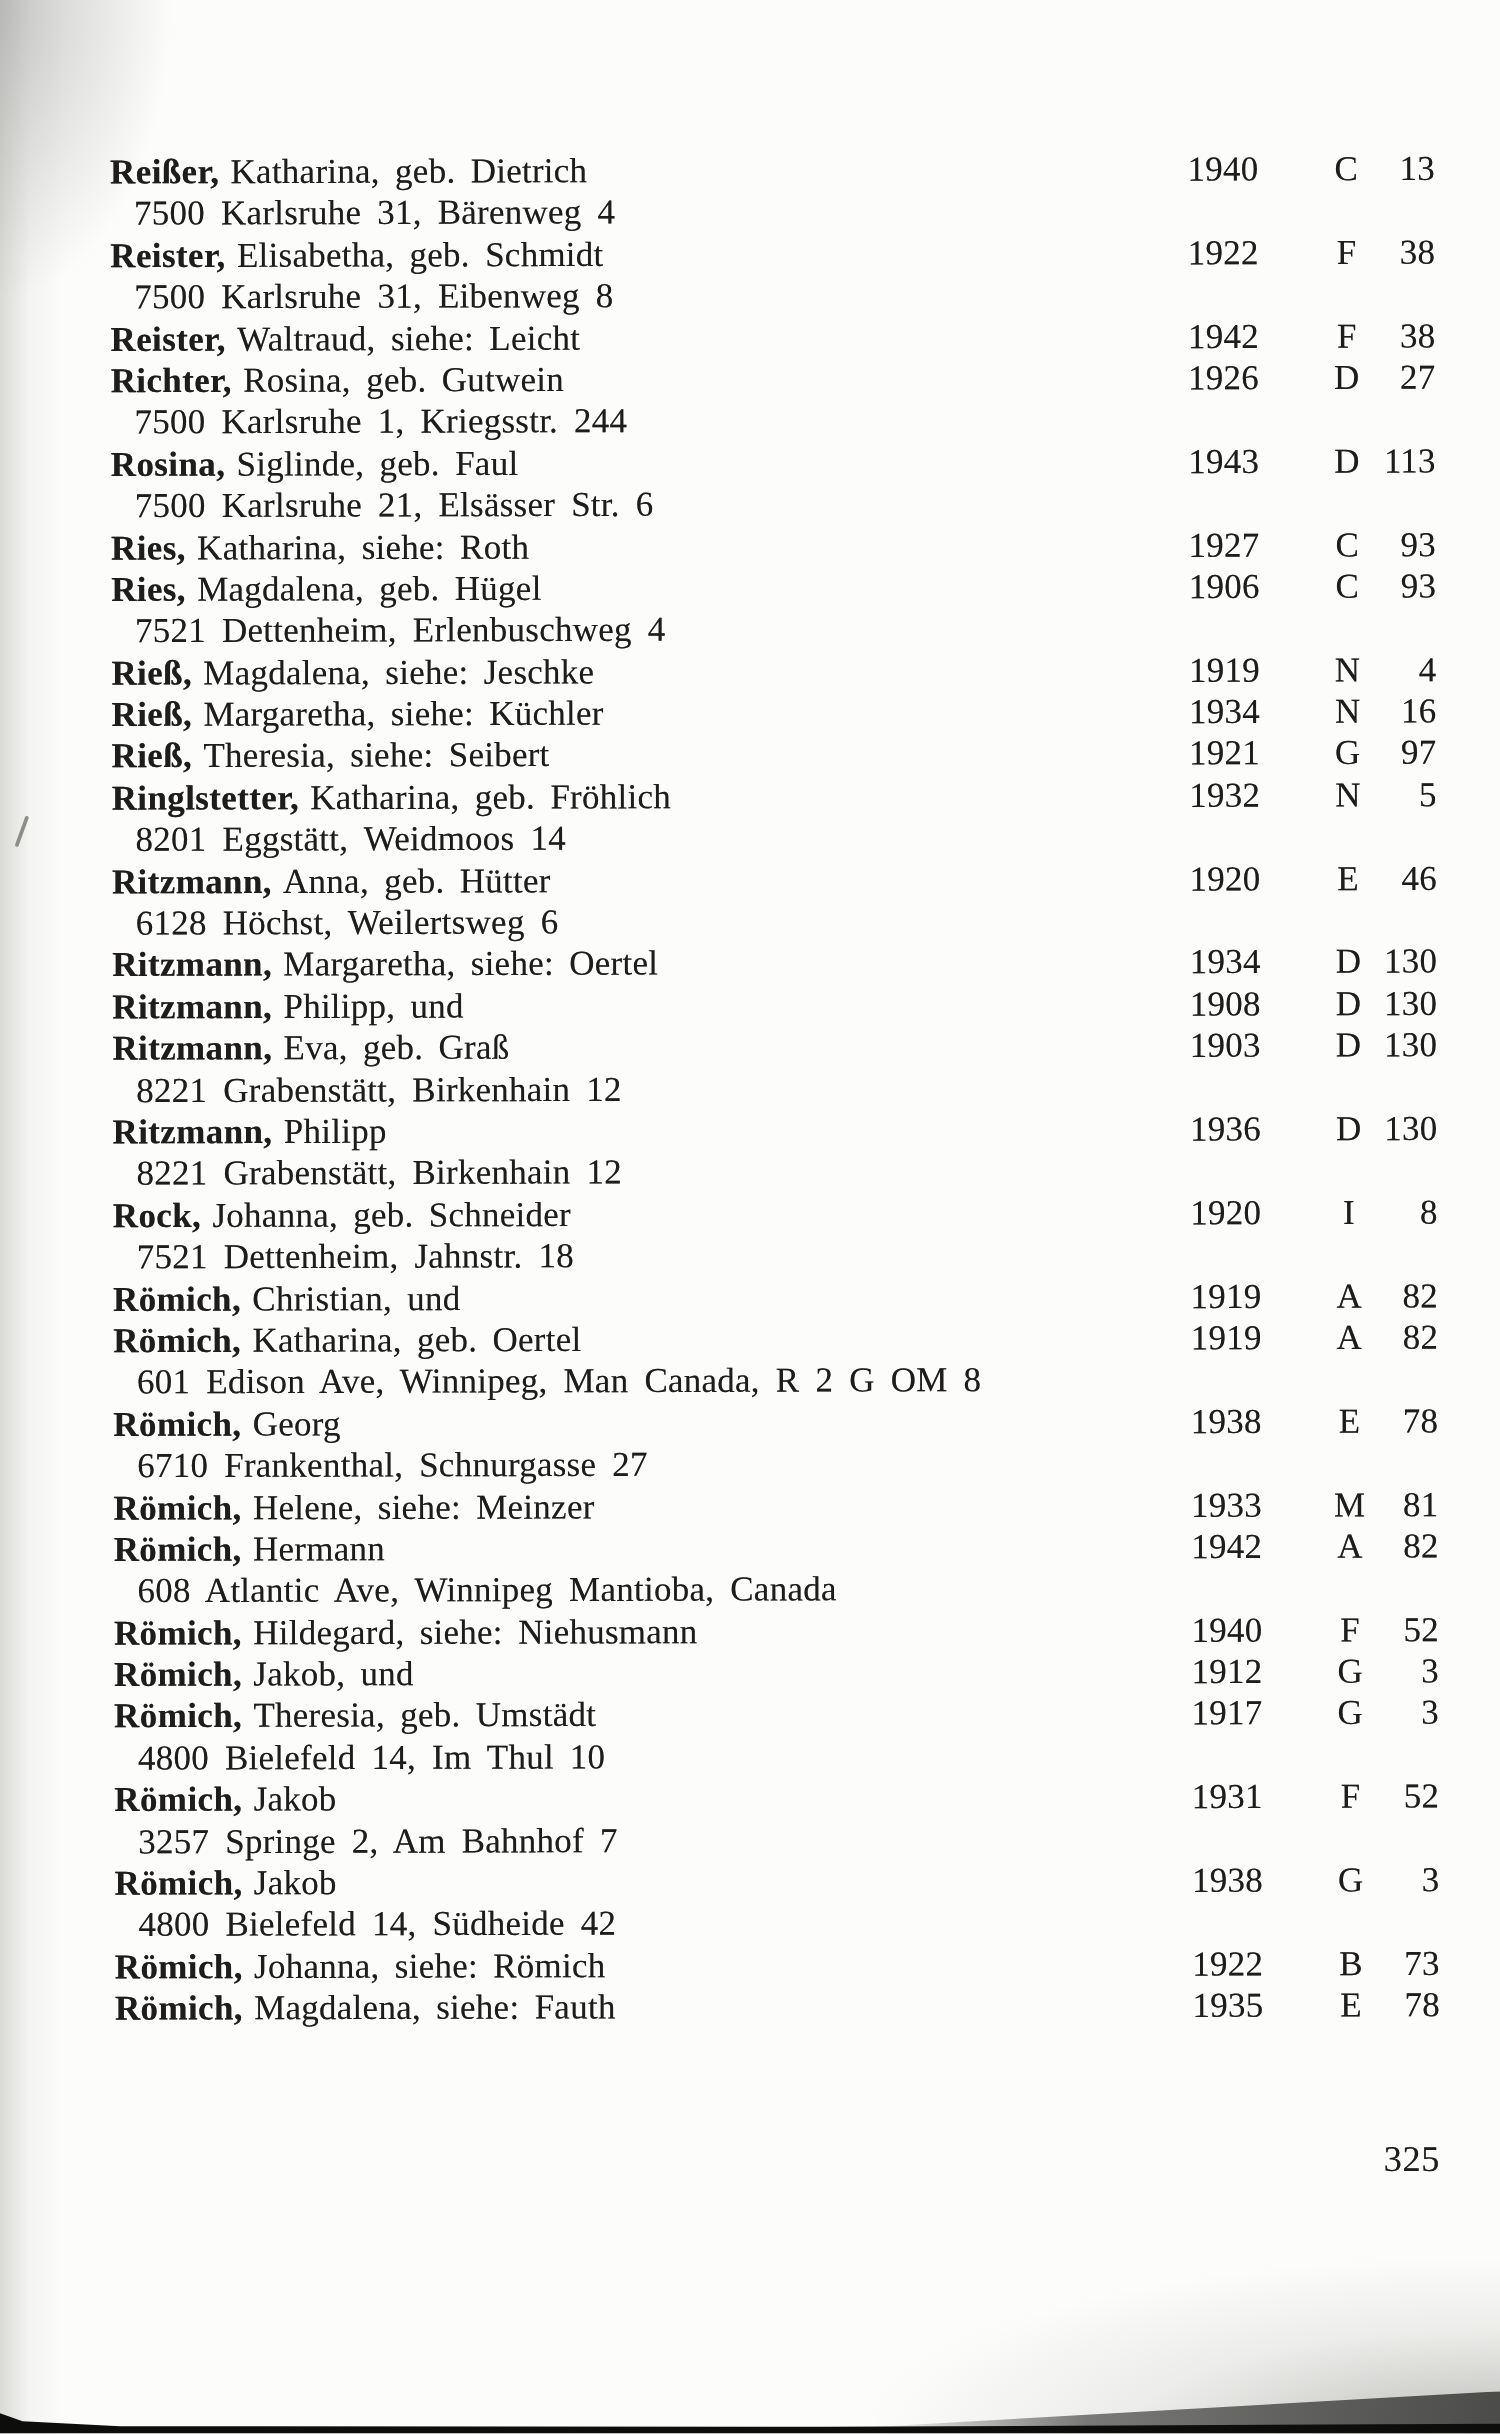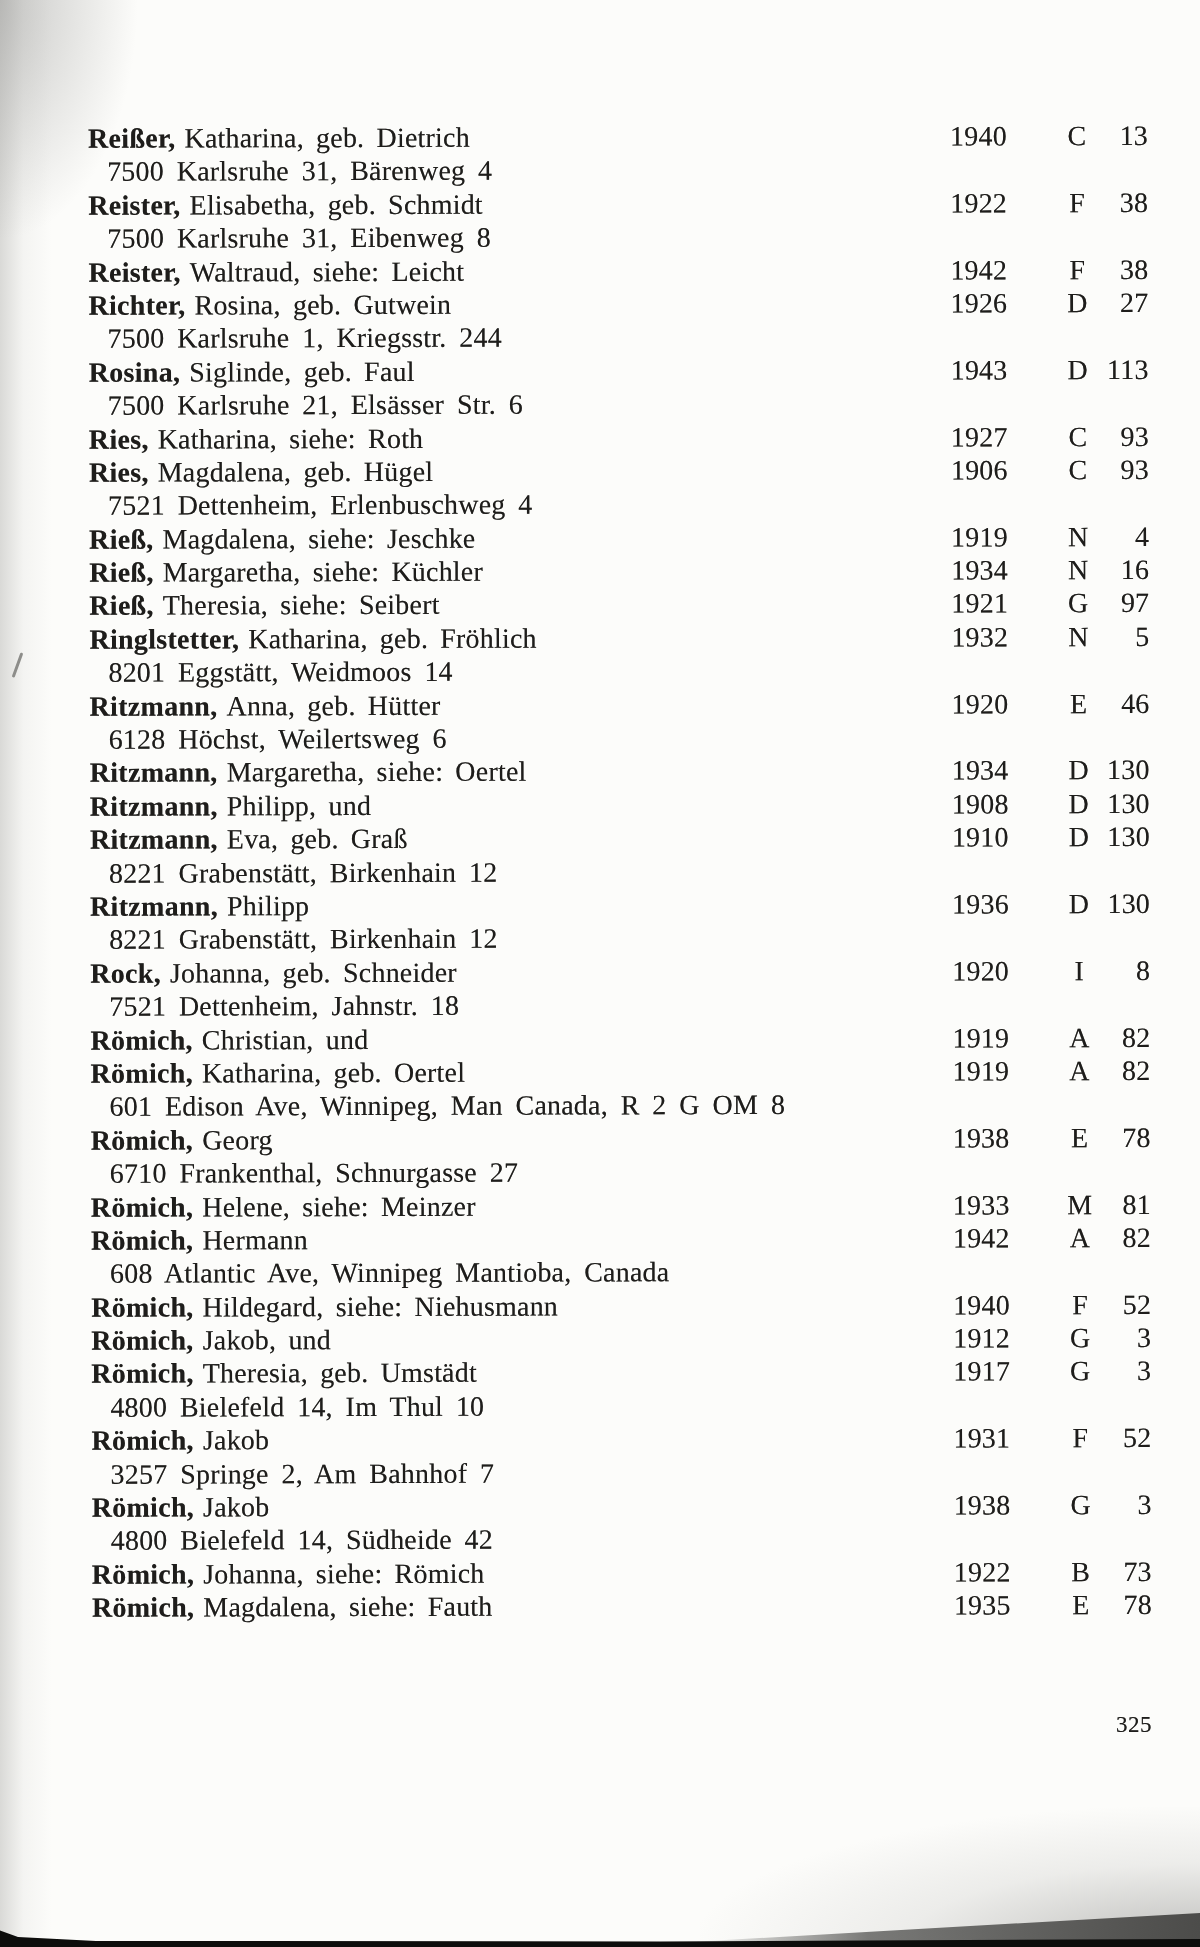--- a/index.html
+++ b/index.html
@@ -40,21 +40,21 @@
   .row.address{padding-left:107px;}
   .surname{font-weight:bold;margin-right:9px;letter-spacing:.3px;}
   .given{word-spacing:.18em;}
   .addr{word-spacing:.2em;}
   .year{position:absolute;left:950px;width:92px;text-align:left;}
   .code{position:absolute;left:1058px;width:38px;text-align:center;}
   .pageref{position:absolute;left:1082px;width:66px;text-align:right;}
 
   .folio{
     position:absolute;left:1080px;top:1712px;width:72px;
-    font-size:23px;text-align:right;letter-spacing:.5px;
+    font-size:29px;text-align:right;letter-spacing:.5px;
     text-shadow:0 0 .5px rgba(25,25,22,.55);
   }
 </style>
 </head>
 <body>
 
 <div class="page">
 
   <div class="shade-left"></div>
   <div class="shade-topleft"></div>
@@ -183,21 +183,21 @@
         <span class="pageref">130</span>
       </div>
       <div class="row person">
         <span class="surname">Ritzmann,</span><span class="given">Philipp, und</span>
         <span class="year">1908</span>
         <span class="code">D</span>
         <span class="pageref">130</span>
       </div>
       <div class="row person">
         <span class="surname">Ritzmann,</span><span class="given">Eva, geb. Graß</span>
-        <span class="year">1910</span>
+        <span class="year">1903</span>
         <span class="code">D</span>
         <span class="pageref">130</span>
       </div>
       <div class="row address">
         <span class="addr">8221 Grabenstätt, Birkenhain 12</span>
         
         
         
       </div>
       <div class="row person">

